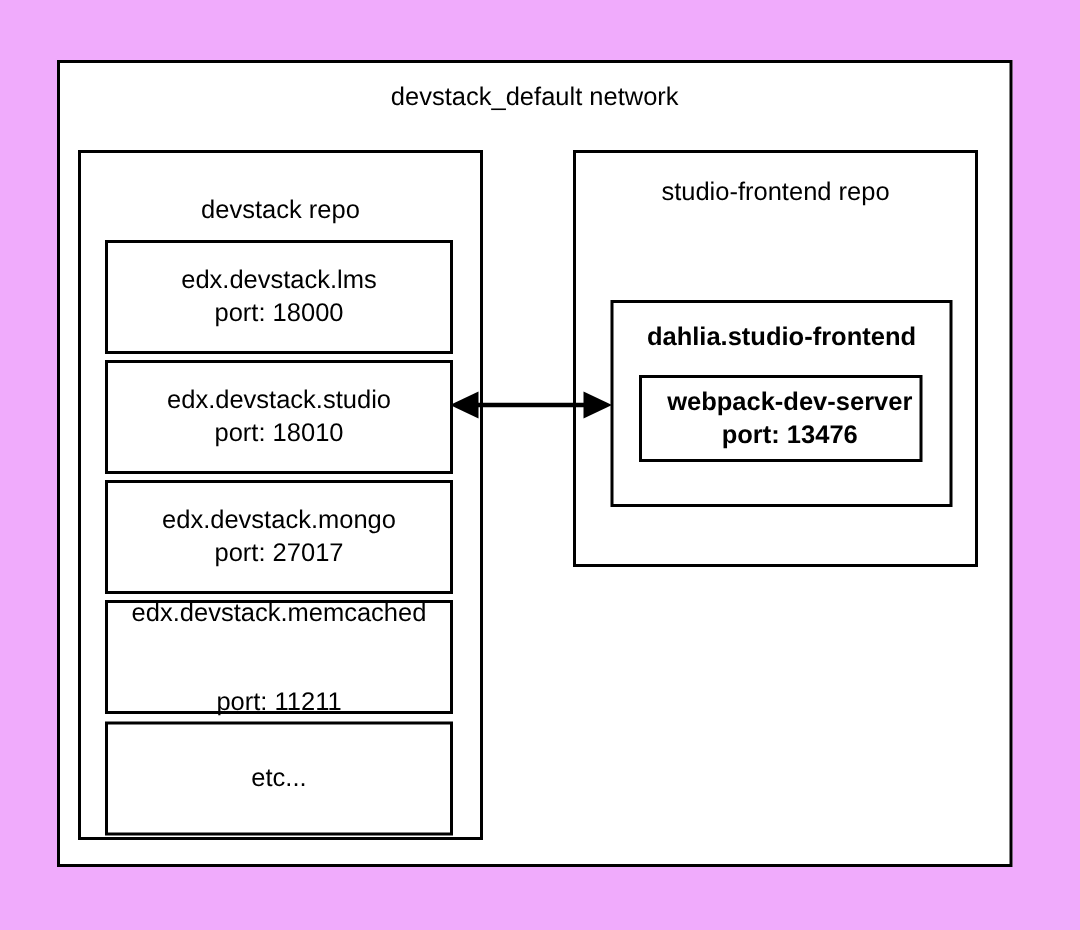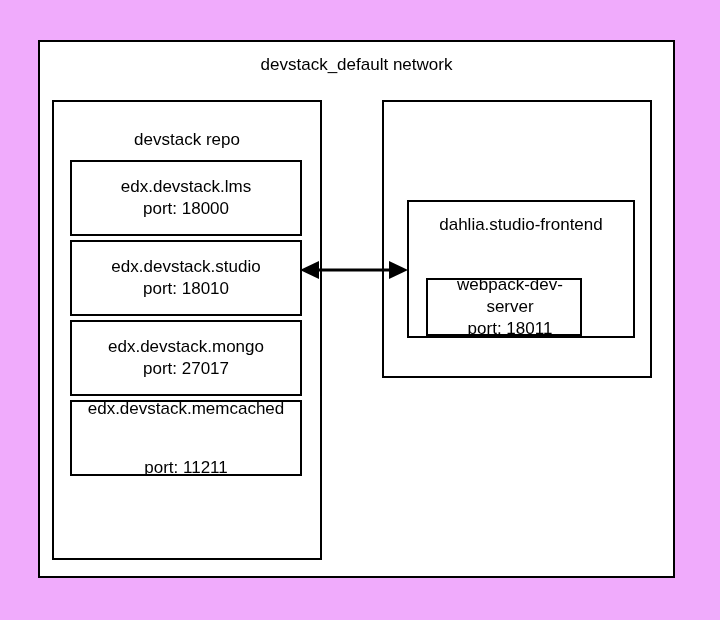--- a/index.html
+++ b/index.html
@@ -47,23 +47,23 @@
   .devstack-repo .box-title { padding-top: 27px; }
   .svc { left: 16px; width: 232px; height: 76px; }
   .svc-0 { top: 58px; }
   .svc-1 { top: 138px; }
   .svc-2 { top: 218px; text-align: center; }
   .svc-3 { top: 298px; gap: 37px; }
   .svc-4 { top: 379px; }
   
   .studio-frontend-repo { left: 382px; top: 100px; width: 270px; height: 278px; }
   .studio-frontend-repo .box-title { padding-top: 15px; }
-  .dahlia-box { left: 23px; top: 98px; width: 228px; height: 138px; }
+  .dahlia-box { left: 23px; top: 98px; width: 228px; height: 138px; font-weight: bold; }
   .dahlia-box .box-title { padding-top: 12px; }
-  .svc-webpack { left: 17px; top: 76px; width: 156px; height: 58px; padding-left: 12px; }
+  .svc-webpack { left: 17px; top: 48px; width: 189px; height: 58px; padding-left: 12px; }
   
   .arrow {
     position: absolute;
     left: 300px;
     top: 257px;
     z-index: 10;
     pointer-events: none;
   }
 </style>
 </head>
@@ -91,30 +91,35 @@
     <div class="service svc svc-2">
       <span>edx.devstack.mongo</span>
       <span>port: 27017</span>
     </div>
 
     <div class="service svc svc-3">
       <span>edx.devstack.memcached</span>
       <span>port: 11211</span>
     </div>
 
+    <div class="service svc svc-4">
+      <span>etc...</span>
+      <span></span>
+    </div>
   </div>
 
   <div class="box studio-frontend-repo">
+    <div class="box-title">studio-frontend repo</div>
 
     <div class="box dahlia-box">
       <div class="box-title">dahlia.studio-frontend</div>
 
       <div class="service svc-webpack">
         <span>webpack-dev-server</span>
-        <span>port: 18011</span>
+        <span>port: 13476</span>
       </div>
     </div>
   </div>
 
   <svg class="arrow" width="108" height="26" viewBox="0 0 108 26" aria-hidden="true">
     <line x1="14" y1="13" x2="94" y2="13" stroke="#000000" stroke-width="3"></line>
     <polygon points="0,13 19,4 19,22" fill="#000000"></polygon>
     <polygon points="108,13 89,4 89,22" fill="#000000"></polygon>
   </svg>
 

